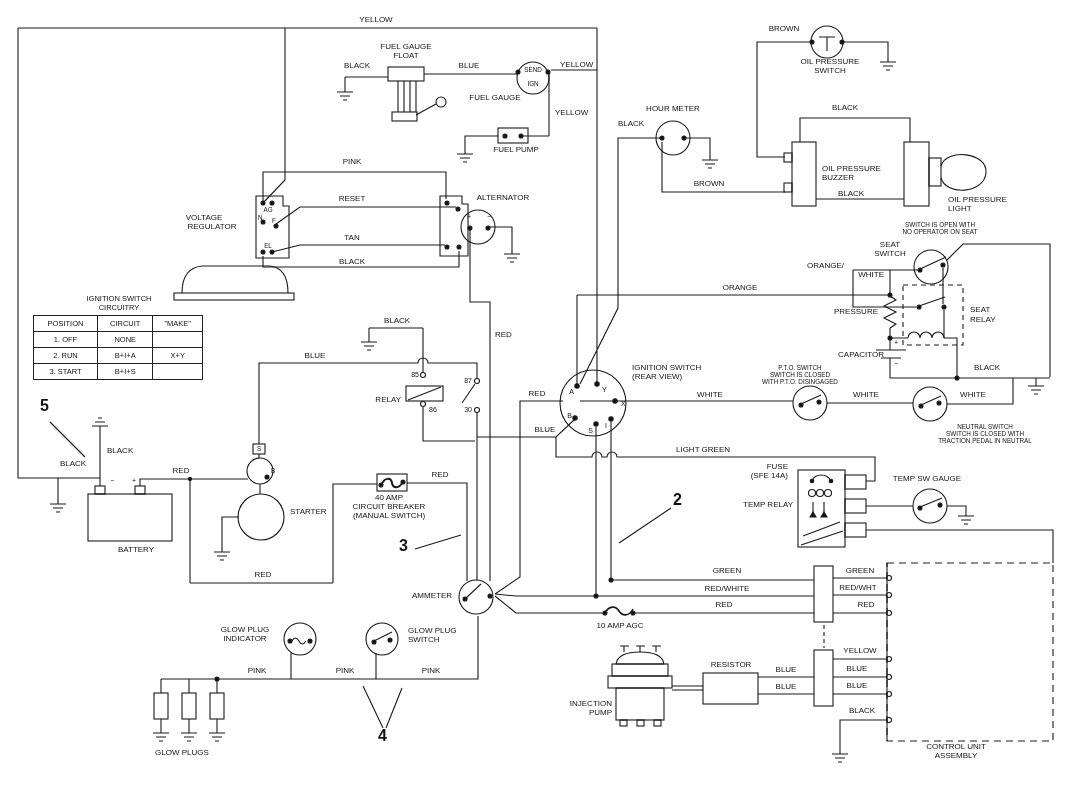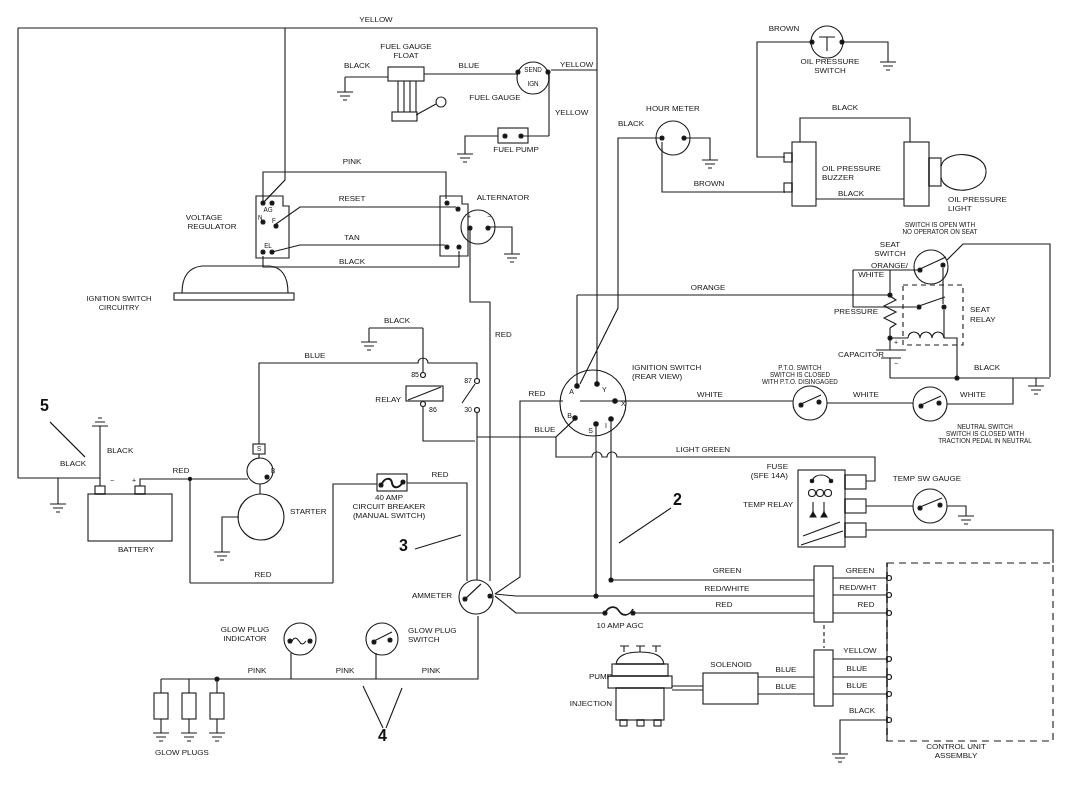--- a/index.html
+++ b/index.html
@@ -354,23 +354,23 @@
 <span class="lb c" style="left:845px;top:104px">BLACK</span>
 <span class="lb" style="left:822px;top:165px">OIL PRESSURE</span>
 <span class="lb" style="left:822px;top:174px">BUZZER</span>
 <span class="lb c" style="left:851px;top:190px">BLACK</span>
 <span class="lb" style="left:948px;top:196px">OIL PRESSURE</span>
 <span class="lb" style="left:948px;top:205px">LIGHT</span>
 <span class="lb c s6" style="left:940px;top:222px">SWITCH IS OPEN WITH</span>
 <span class="lb c s6" style="left:940px;top:229px">NO OPERATOR ON SEAT</span>
 <span class="lb c" style="left:890px;top:241px">SEAT</span>
 <span class="lb c" style="left:890px;top:250px">SWITCH</span>
-<span class="lb r" style="left:908px;top:262px">ORANGE/</span>
+<span class="lb r" style="left:844px;top:262px">ORANGE/</span>
 <span class="lb r" style="left:884px;top:271px">WHITE</span>
-<span class="lb c" style="left:708px;top:284px">ORANGE</span>
+<span class="lb c" style="left:740px;top:284px">ORANGE</span>
 <span class="lb r" style="left:878px;top:308px">PRESSURE</span>
 <span class="lb" style="left:970px;top:306px">SEAT</span>
 <span class="lb" style="left:970px;top:316px">RELAY</span>
 <span class="lb r" style="left:884px;top:351px">CAPACITOR</span>
 <span class="lb s7" style="left:894px;top:339px">+</span>
 <span class="lb s7" style="left:894px;top:360px">−</span>
 <span class="lb c" style="left:987px;top:364px">BLACK</span>
 <span class="lb c s6" style="left:800px;top:365px">P.T.O.  SWITCH</span>
 <span class="lb c s6" style="left:800px;top:372px">SWITCH IS CLOSED</span>
 <span class="lb c s6" style="left:800px;top:379px">WITH P.T.O. DISINGAGED</span>
@@ -426,34 +426,58 @@
 <span class="lb c" style="left:927px;top:475px">TEMP SW GAUGE</span>
 <span class="lb c" style="left:245px;top:626px">GLOW PLUG</span>
 <span class="lb c" style="left:245px;top:635px">INDICATOR</span>
 <span class="lb" style="left:408px;top:627px">GLOW PLUG</span>
 <span class="lb" style="left:408px;top:636px">SWITCH</span>
 <span class="lb c" style="left:257px;top:667px">PINK</span>
 <span class="lb c" style="left:345px;top:667px">PINK</span>
 <span class="lb c" style="left:431px;top:667px">PINK</span>
 <span class="lb" style="left:155px;top:749px">GLOW PLUGS</span>
 <span class="lb r" style="left:612px;top:700px">INJECTION</span>
-<span class="lb r" style="left:612px;top:673px">PUMP</span>
-<span class="lb c" style="left:731px;top:661px">SOLENOID</span>
+<span class="lb r" style="left:612px;top:709px">PUMP</span>
+<span class="lb c" style="left:731px;top:661px">RESISTOR</span>
 <span class="lb c" style="left:786px;top:666px">BLUE</span>
 <span class="lb c" style="left:786px;top:683px">BLUE</span>
 <span class="lb c" style="left:860px;top:647px">YELLOW</span>
 <span class="lb c" style="left:857px;top:665px">BLUE</span>
 <span class="lb c" style="left:857px;top:682px">BLUE</span>
 <span class="lb c" style="left:862px;top:707px">BLACK</span>
 <span class="lb c" style="left:956px;top:743px">CONTROL UNIT</span>
 <span class="lb c" style="left:956px;top:752px">ASSEMBLY</span>
 
 <span class="lb big" style="left:40px;top:398px">5</span>
 <span class="lb big" style="left:399px;top:538px">3</span>
 <span class="lb big" style="left:673px;top:492px">2</span>
 <span class="lb big" style="left:378px;top:728px">4</span>
 
 <div id="tblock">
   <div class="tt">IGNITION SWITCH</div>
   <div class="tt">CIRCUITRY</div>
+  <table>
+    <tbody>
+          <tr>
+      <th>POSITION</th>
+      <th>CIRCUIT</th>
+      <th>"MAKE"</th>
+    </tr>
+    <tr>
+      <td>1.  OFF</td>
+      <td>NONE</td>
+      <td></td>
+    </tr>
+    <tr>
+      <td>2.  RUN</td>
+      <td>B+I+A</td>
+      <td>X+Y</td>
+    </tr>
+    <tr>
+      <td>3.  START</td>
+      <td>B+I+S</td>
+      <td></td>
+    </tr>
+  </tbody>
+      </table>
 </div>
 
 </div>
 
 </body></html>

